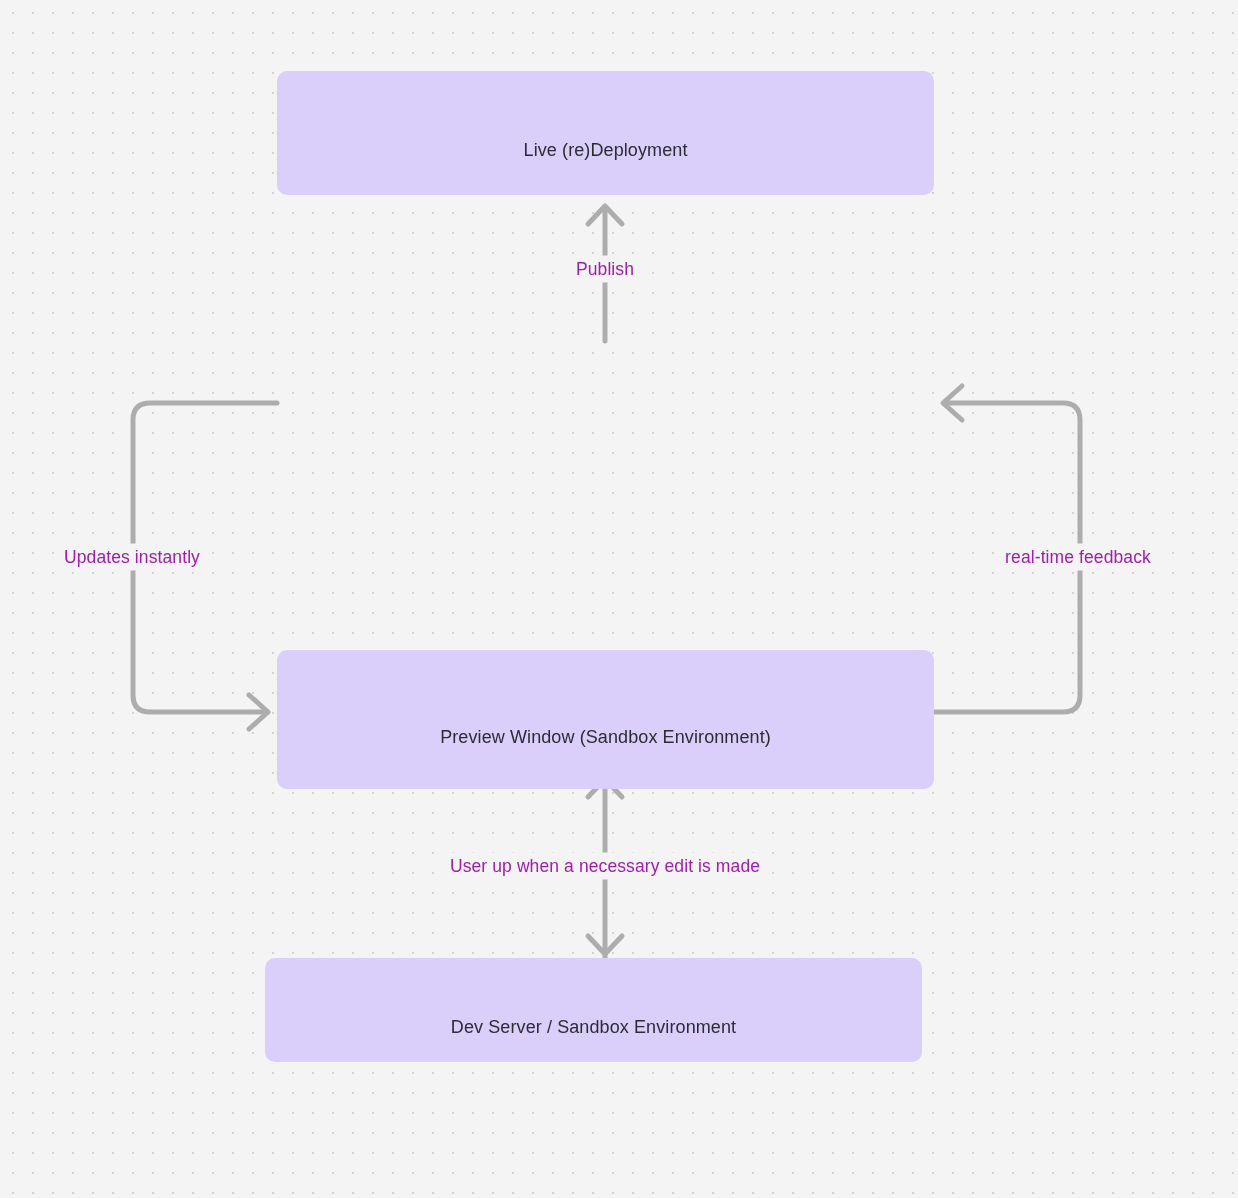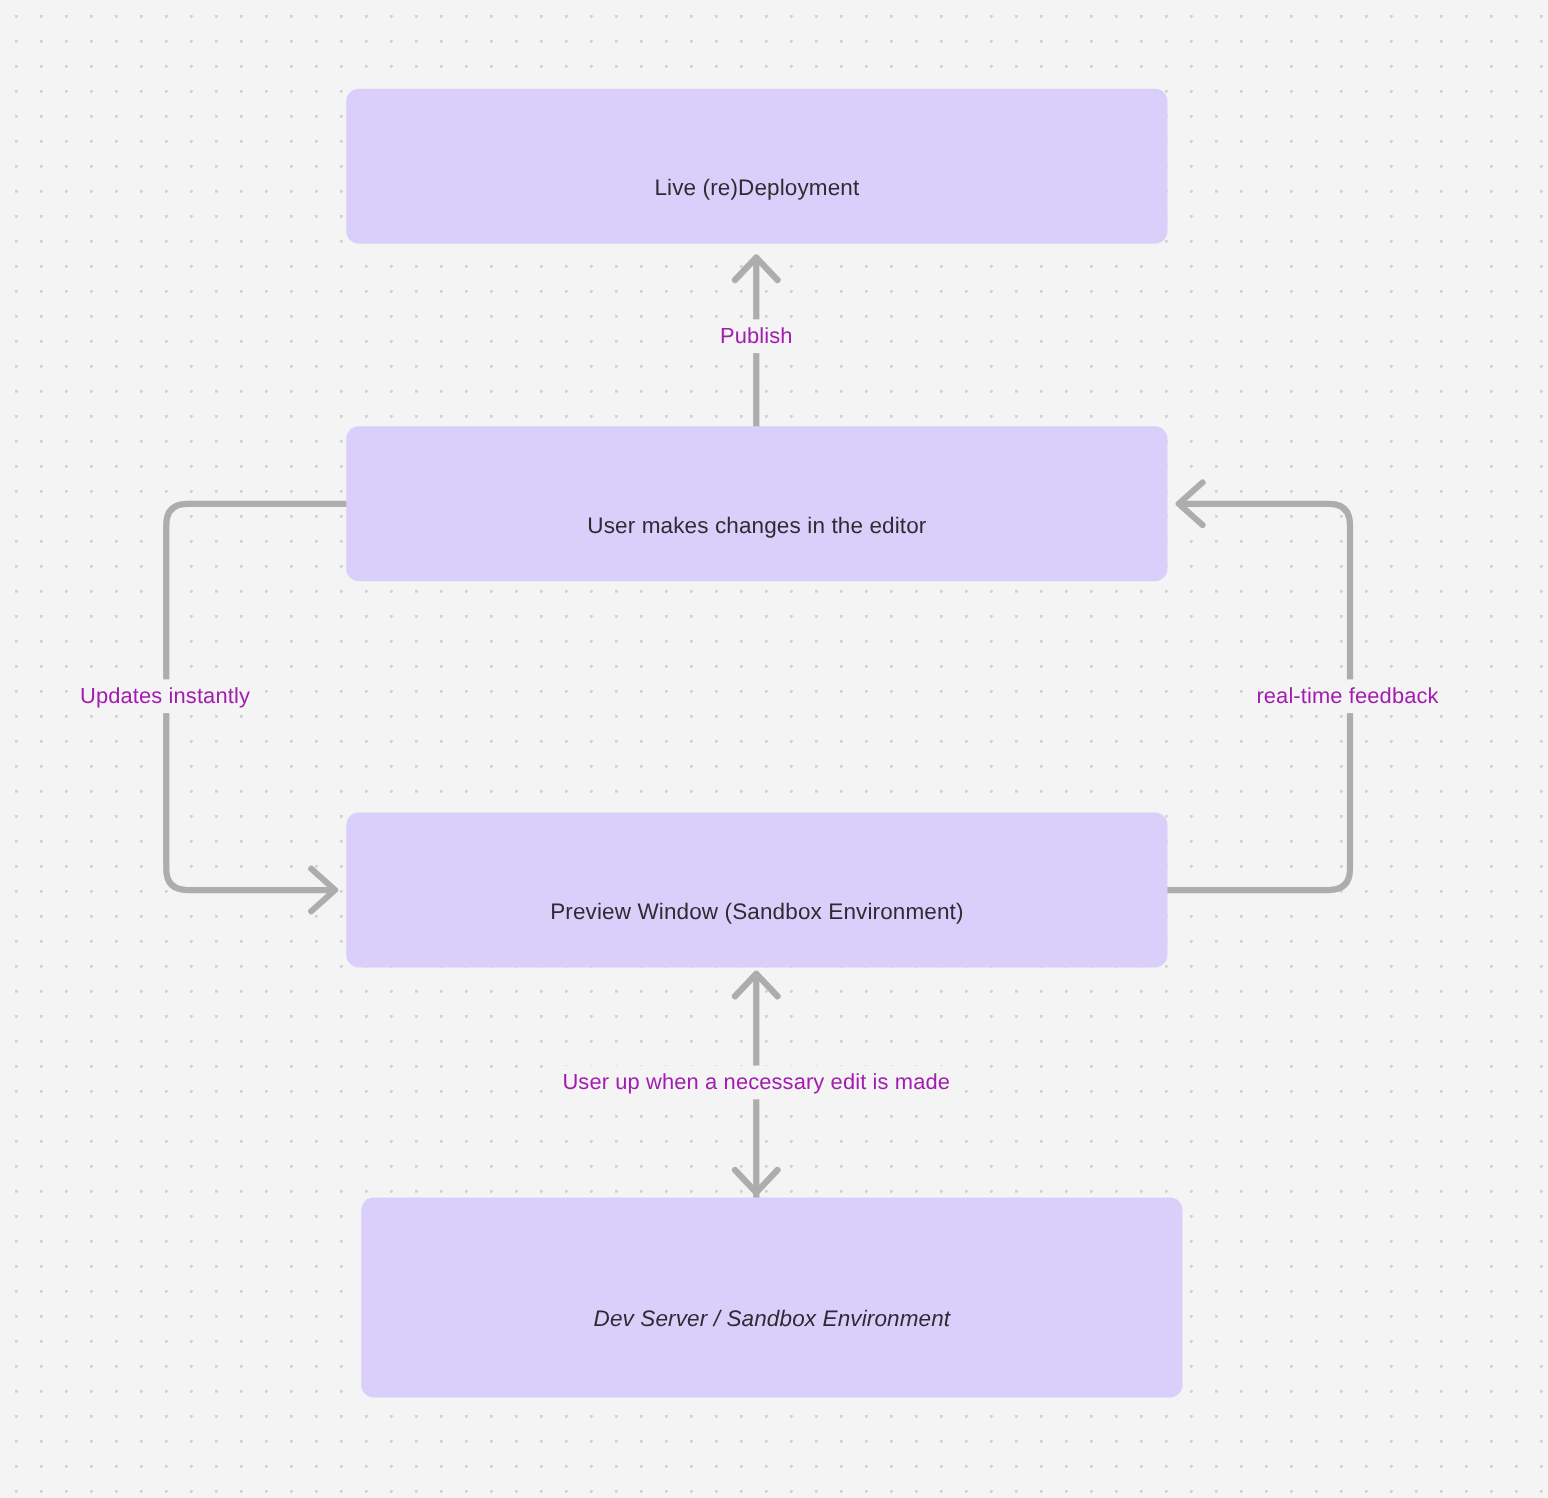--- a/index.html
+++ b/index.html
@@ -91,29 +91,26 @@
       <path d="M 605 958 L 605 781" fill="none" stroke="#adadad" stroke-width="5" stroke-linecap="round"></path>
       <path d="M 588 797 L 605 779 L 622 797" fill="none" stroke="#adadad" stroke-width="5" stroke-linecap="round" stroke-linejoin="round"></path>
       <path d="M 588 936 L 605 954 L 622 936" fill="none" stroke="#adadad" stroke-width="5" stroke-linecap="round" stroke-linejoin="round"></path>
     </g>
   </svg>
 
   <div class="node" style="left:277px; top:71px; width:657px; height:124px;">
     <span class="node-label">Live (re)Deployment</span>
   </div>
 
-  <div class="node" style="left:277px; top:341px; width:657px; height:124px;">
-    <span class="node-label">User makes changes in the editor</span>
-  </div>
 
-  <div class="node" style="left:277px; top:650px; width:657px; height:124px;">
+  <div class="node" style="left:277px; top:650px; width:657px; height:139px;">
     <span class="node-label">Preview Window (Sandbox Environment)</span>
   </div>
 
-  <div class="node" style="left:289px; top:958px; width:657px; height:160px;font-style:italic;">
+  <div class="node" style="left:265px; top:958px; width:657px; height:104px;">
     <span class="node-label">Dev Server / Sandbox Environment</span>
   </div>
 
   <div class="edge-label" style="left:605px; top:269px;">Publish</div>
 
   <div class="edge-label" style="left:132px; top:557px;text-align:center;">Updates instantly</div>
 
   <div class="edge-label" style="left:1078px; top:557px;">real-time feedback</div>
 
   <div class="edge-label" style="left:605px; top:866px;">User up when a necessary edit is made</div>

